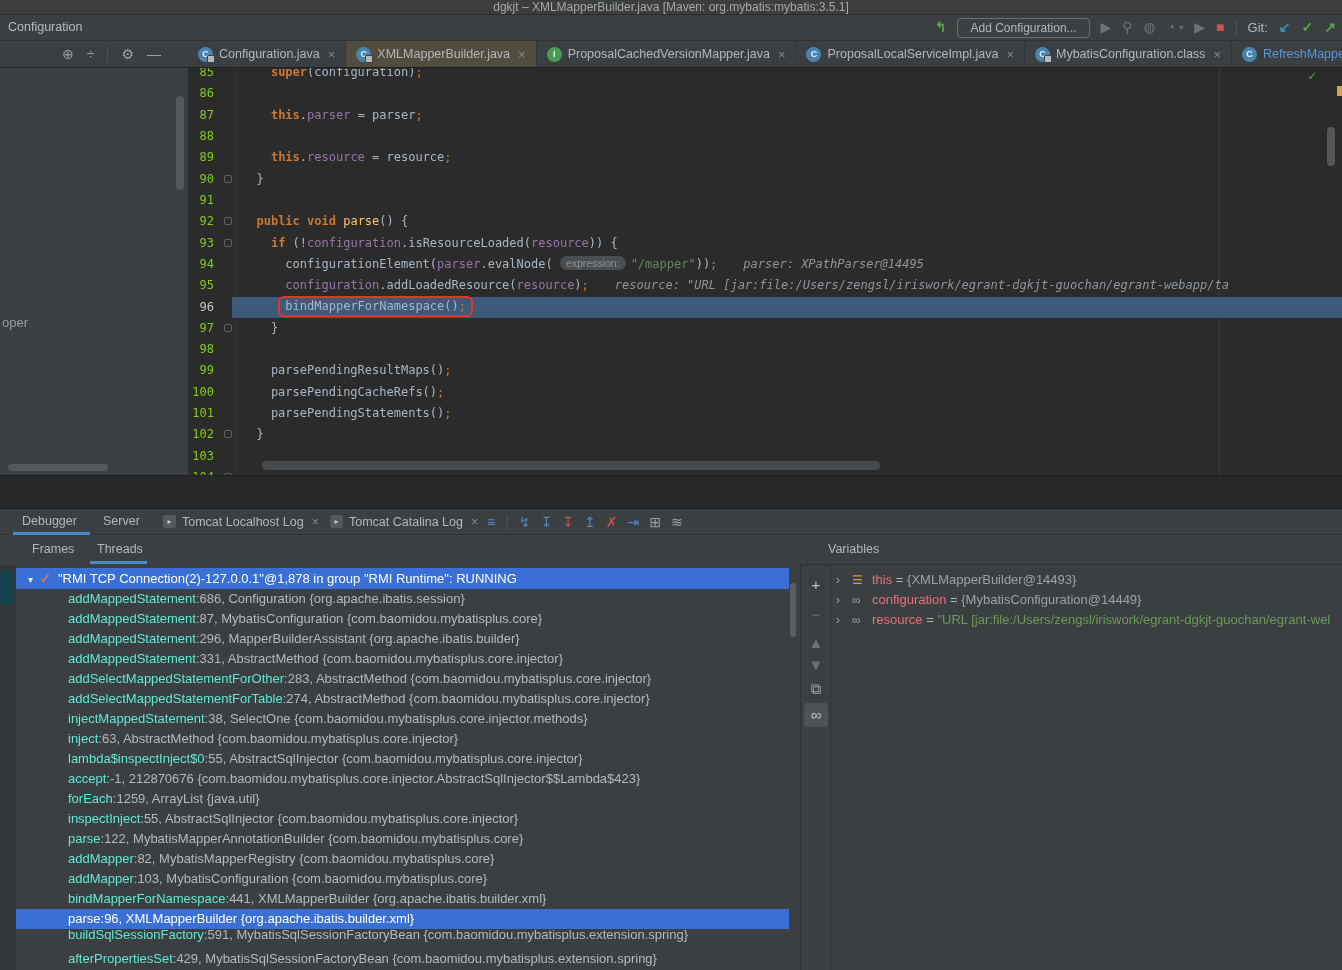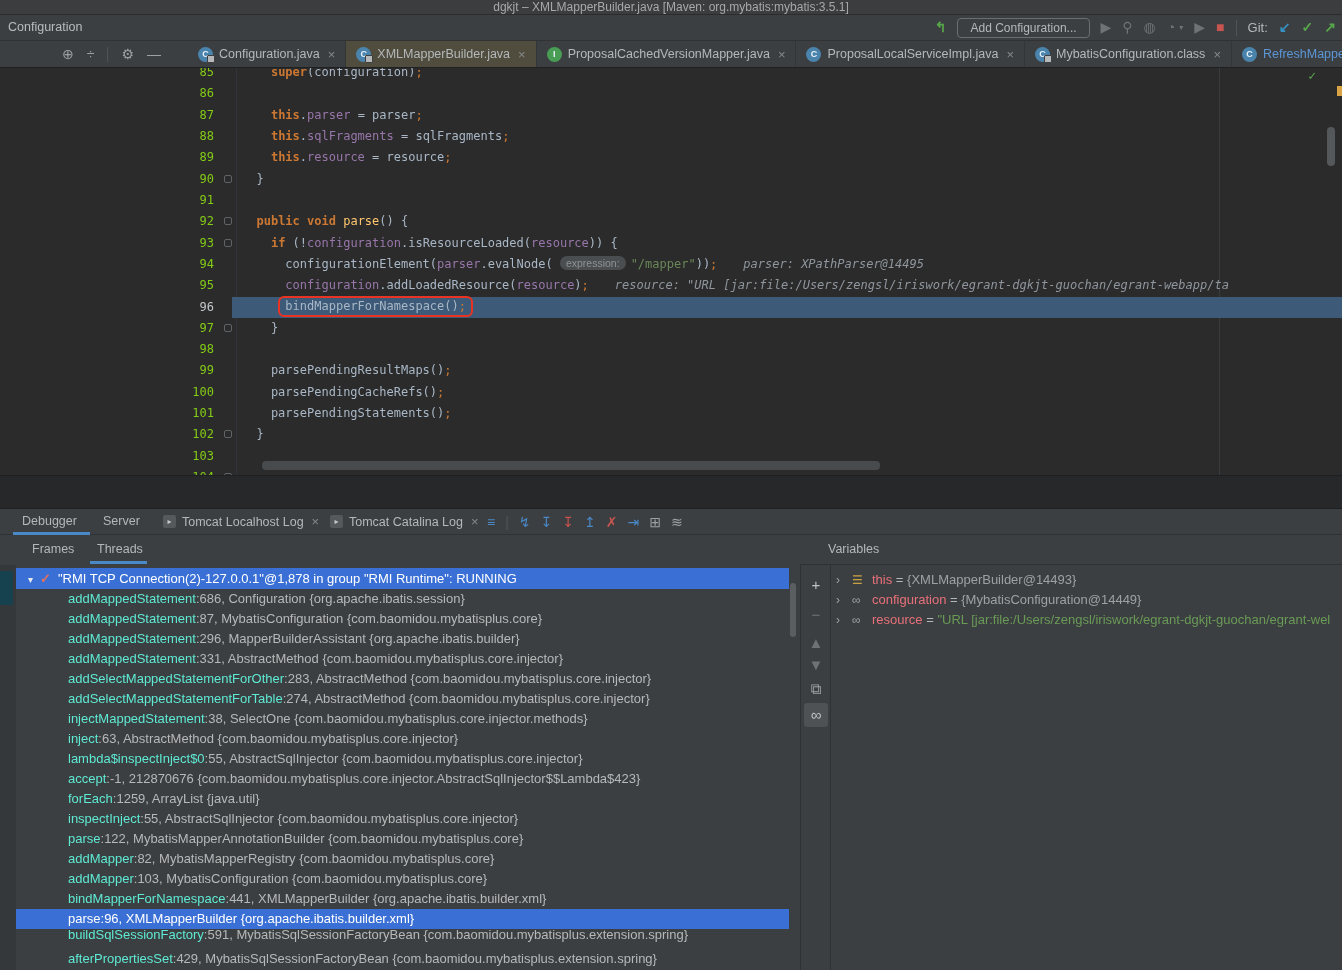--- a/index.html
+++ b/index.html
@@ -184,28 +184,33 @@
           <span class="tclose">×</span>
         </div>
         <div class="tab">
           <span class="ficon i-cls">C</span>
           <span class="tlabel" style="color: rgb(92, 150, 214);">RefreshMapperCache.java</span>
         </div>
       </div>
   </div>
 
   <div class="main">
+    <div class="leftpanel">
+      <span class="clip-text">oper</span>
+      <div class="vthumb" style="left:176px; top:28px; width:8px; height:94px;"></div>
+      <div class="hthumb" style="left:8px; top:396px; width:100px; height:7px;"></div>
+    </div>
     <div class="editor" id="editor">
       <div class="gutterline"></div>
       <div class="marginline"></div>
       <div id="code">
           <div class="cl" style="top: -6px;"><span class="lnum">85</span><span class="ltext"><span class="tp">    </span><span class="tk">super</span><span class="tp">(configuration)</span><span class="to">;</span></span></div>
           <div class="cl" style="top: 15.32px;"><span class="lnum">86</span></div>
           <div class="cl" style="top: 36.64px;"><span class="lnum">87</span><span class="ltext"><span class="tp">    </span><span class="tk">this</span><span class="tp">.</span><span class="tf">parser</span><span class="tp"> = parser</span><span class="to">;</span></span></div>
-          <div class="cl" style="top: 57.96px;"><span class="lnum">88</span><span class="ltext"><span class="tp">    </span><span class="tk">this</span><span class="tp">.</span><span class="tf">sqlFragments</span><span class="tp"> = sqlFragments</span><span class="to">;</span></span></div>
+          <div class="cl" style="top: 57.96px;"><span class="lnum">88</span></div>
           <div class="cl" style="top: 79.28px;"><span class="lnum">89</span><span class="ltext"><span class="tp">    </span><span class="tk">this</span><span class="tp">.</span><span class="tf">resource</span><span class="tp"> = resource</span><span class="to">;</span></span></div>
           <div class="cl" style="top: 100.6px;"><span class="lnum">90</span><span class="fold"></span><span class="ltext"><span class="tp">  }</span></span></div>
           <div class="cl" style="top: 121.92px;"><span class="lnum">91</span><span class="ltext"></span></div>
           <div class="cl" style="top: 143.24px;"><span class="lnum">92</span><span class="fold"></span><span class="ltext"><span class="tp">  </span><span class="tk">public</span><span class="tp"> </span><span class="tk">void</span><span class="tp"> </span><span class="ty">parse</span><span class="tp">() {</span></span></div>
           <div class="cl" style="top: 164.56px;"><span class="lnum">93</span><span class="fold"></span><span class="ltext"><span class="tp">    </span><span class="tk">if</span><span class="tp"> (!</span><span class="tf">configuration</span><span class="tp">.isResourceLoaded(</span><span class="tf">resource</span><span class="tp">)) {</span></span></div>
           <div class="cl" style="top: 185.88px;"><span class="lnum">94</span><span class="ltext"><span class="tp">      configurationElement(</span><span class="tf">parser</span><span class="tp">.evalNode( </span><span class="pill">expression:</span><span class="ts">"/mapper"</span><span class="tp">))</span><span class="to">;</span><span class="hint">parser: XPathParser@14495</span></span></div>
           <div class="cl" style="top: 207.2px;"><span class="lnum">95</span><span class="ltext"><span class="tp">      </span><span class="tf">configuration</span><span class="tp">.addLoadedResource(</span><span class="tf">resource</span><span class="tp">)</span><span class="to">;</span><span class="hint">resource: "URL [jar:file:/Users/zengsl/iriswork/egrant-dgkjt-guochan/egrant-webapp/ta</span></span></div>
           <div class="cl cur" style="top: 228.52px;"><span class="lnum">96</span><span class="ltext"><span class="tp">      </span><span class="redbox"><span class="tp">bindMapperForNamespace()</span><span class="to">;</span></span></span></div>
           <div class="cl" style="top: 249.84px;"><span class="lnum">97</span><span class="fold"></span><span class="ltext"><span class="tp">    }</span></span></div>
           <div class="cl" style="top: 271.16px;"><span class="lnum">98</span><span class="ltext"></span></div>

